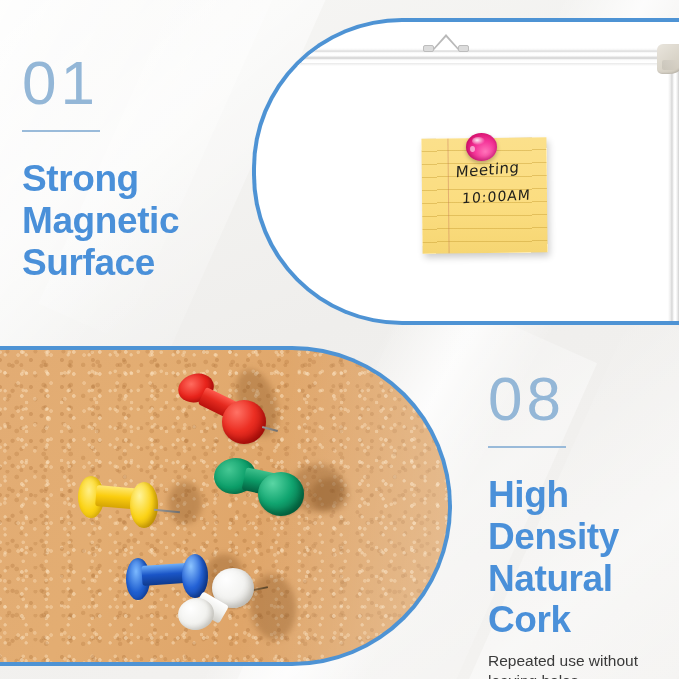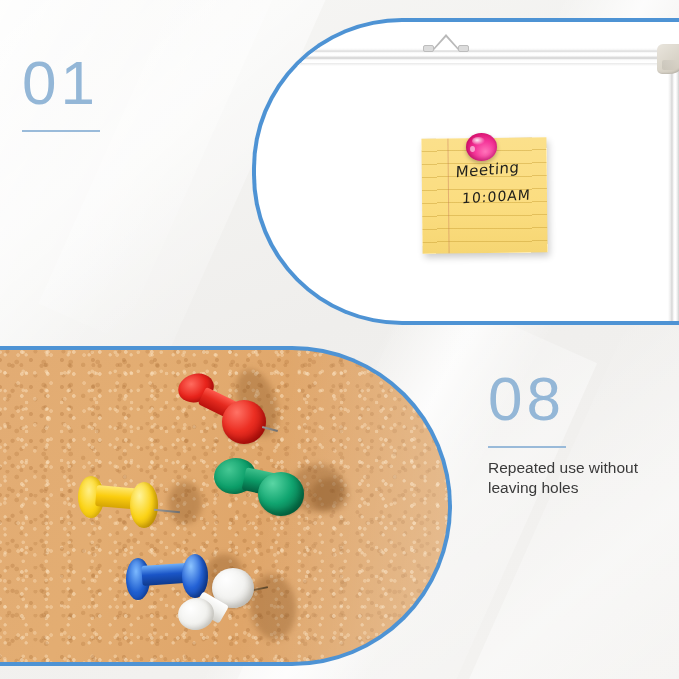--- a/index.html
+++ b/index.html
@@ -432,20 +432,21 @@
 <div id="page">
 
   <div class="sheen s1"></div>
   <div class="sheen s4"></div>
   <div class="sheen s2"></div>
   <div class="sheen s3"></div>
 
   <div class="text-block" id="block-01">
     <div class="step-num">01</div>
     <div class="step-rule"></div>
+    <div class="step-title">Strong Magnetic Surface</div>
   </div>
 
   <div id="panel-whiteboard">
 
     <div class="wb-rail-top"></div>
     <div class="wb-rail-right"></div>
 
     <div class="wb-hanger">
       <div class="tri"></div>
       <div class="tri-inner"></div>
@@ -507,16 +508,17 @@
     <div class="shadow"></div>
     <div class="needle"></div>
     <div class="cap"></div>
     <div class="stem"></div>
     <div class="disc"></div>
   </div>
 
   <div class="text-block" id="block-02">
     <div class="step-num">08</div>
     <div class="step-rule"></div>
+    <div class="step-title">High Density Natural Cork</div>
     <div class="step-sub">Repeated use without leaving holes</div>
   </div>
 
 </div>
 
 </body></html>

